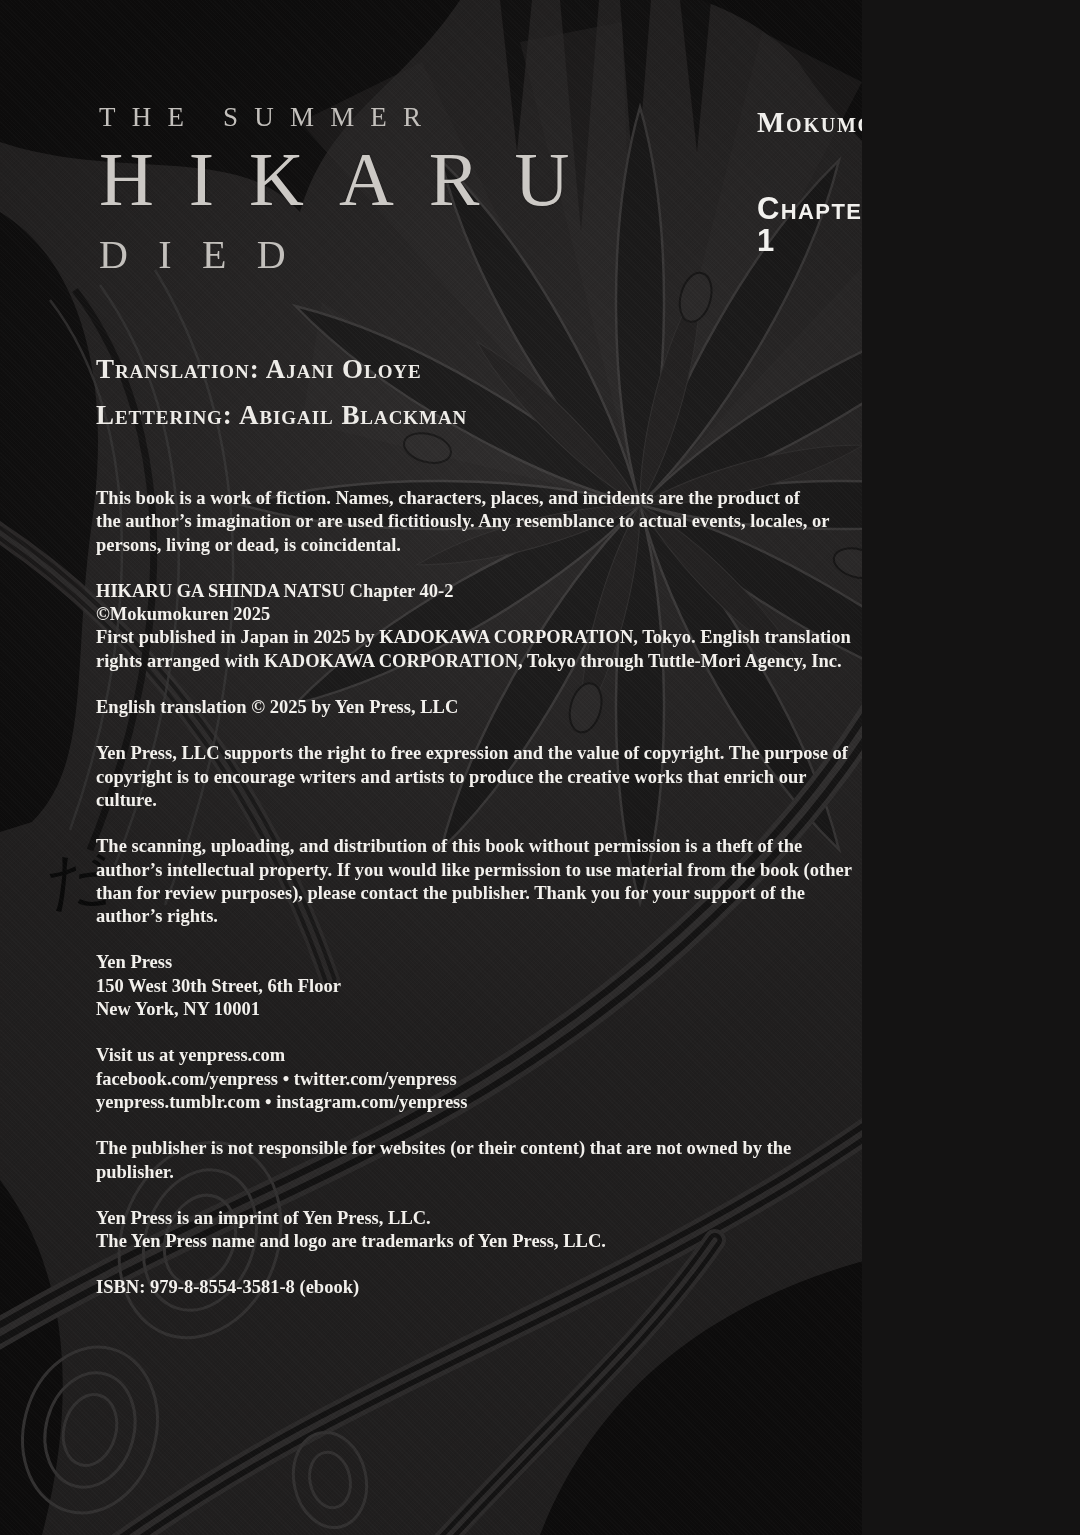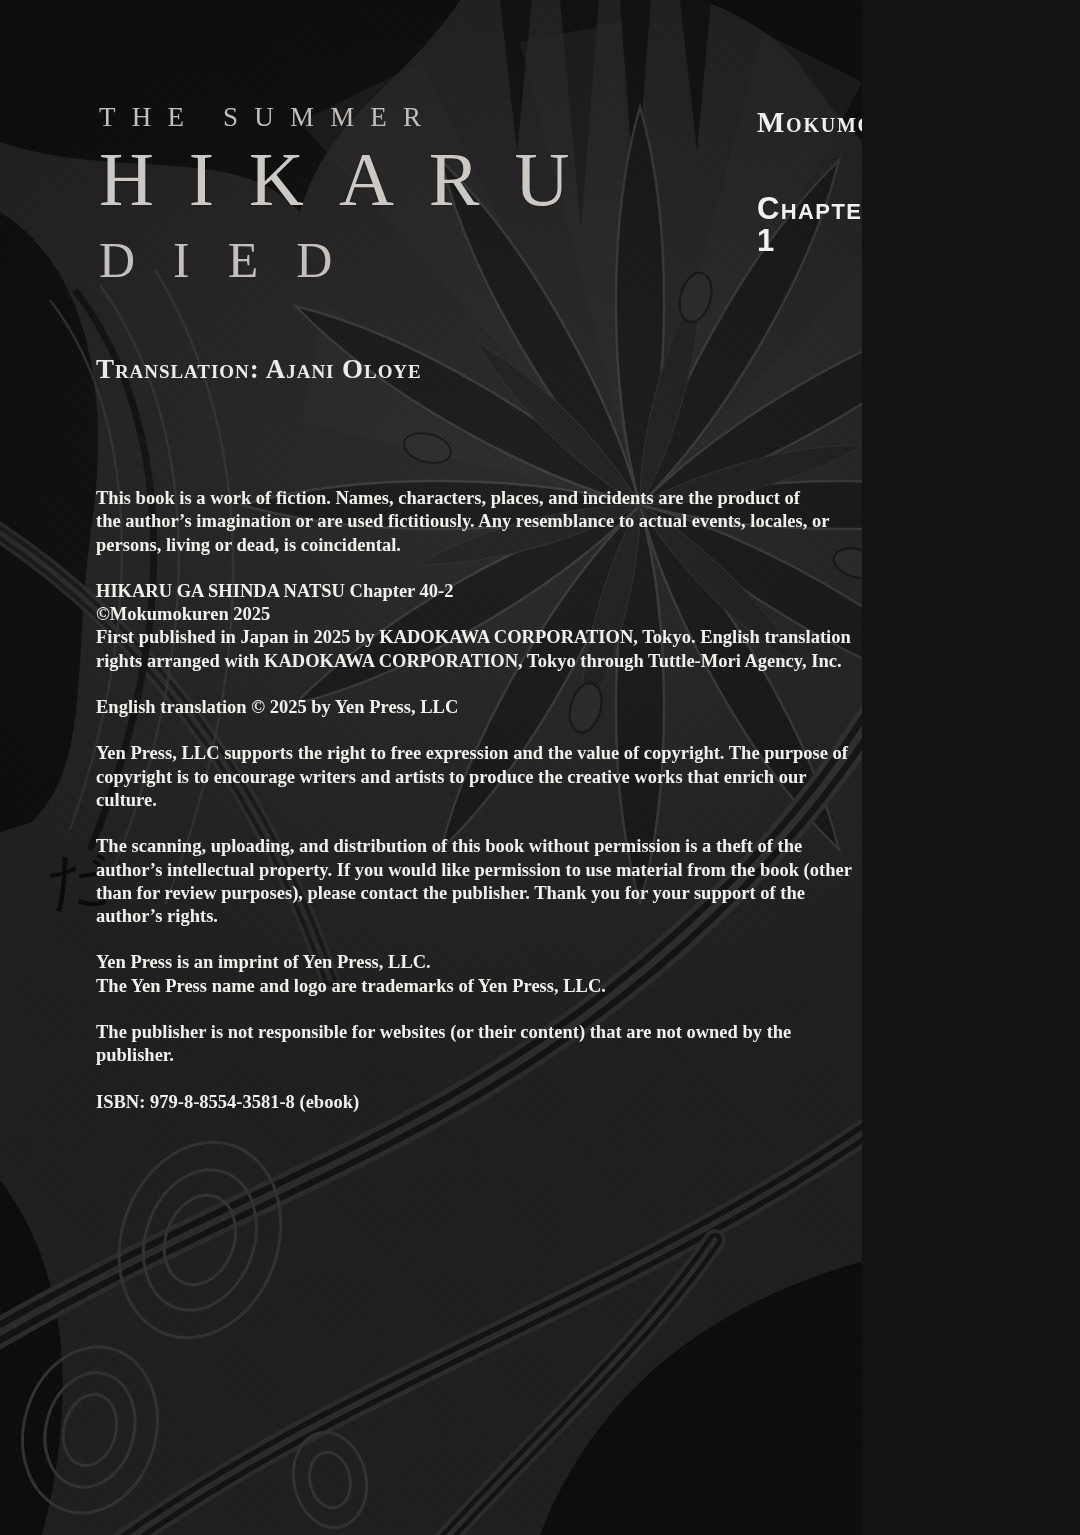--- a/index.html
+++ b/index.html
@@ -66,21 +66,21 @@
   }
   .title-line-2 {
     font-size: 76px;
     letter-spacing: 0.46em;
     line-height: 1;
     margin-top: 10px;
     color: #ccc9c5;
     text-shadow: 0 0 2px rgba(20,18,18,0.65);
   }
   .title-line-3 {
-    font-size: 50px;
+    font-size: 40px;
     letter-spacing: 0.76em;
     line-height: 1;
     margin-top: 18px;
     color: #c3c0bc;
   }
 
   
   .author-block { position: absolute; left: 757px; top: 107px; }
   .author-name {
     font-size: 29px;
@@ -251,39 +251,46 @@
       <div class="title-line-3">DIED</div>
     </div>
 
     <div class="author-block">
       <div class="author-name">Mokumokuren</div>
       <div class="chapter-label">Chapter 40-1</div>
     </div>
 
     <div class="credits">
       <div class="credit-line">Translation: Ajani Oloye</div>
+      <div class="credit-line">Lettering: Abigail Blackman</div>
     </div>
 
     <div class="body-text">
       <p class="para">This book is a work of fiction. Names, characters, places, and incidents are the product of
 the author’s imagination or are used fictitiously. Any resemblance to actual events, locales, or
 persons, living or dead, is coincidental.</p>
       <p class="para">HIKARU GA SHINDA NATSU Chapter 40-2
 ©Mokumokuren 2025
 First published in Japan in 2025 by KADOKAWA CORPORATION, Tokyo. English translation
 rights arranged with KADOKAWA CORPORATION, Tokyo through Tuttle-Mori Agency, Inc.</p>
       <p class="para">English translation © 2025 by Yen Press, LLC</p>
       <p class="para">Yen Press, LLC supports the right to free expression and the value of copyright. The purpose of
 copyright is to encourage writers and artists to produce the creative works that enrich our
 culture.</p>
       <p class="para">The scanning, uploading, and distribution of this book without permission is a theft of the
 author’s intellectual property. If you would like permission to use material from the book (other
 than for review purposes), please contact the publisher. Thank you for your support of the
 author’s rights.</p>
+      <p class="para">Yen Press
+150 West 30th Street, 6th Floor
+New York, NY 10001</p>
+      <p class="para">Visit us at yenpress.com
+facebook.com/yenpress • twitter.com/yenpress
+yenpress.tumblr.com • instagram.com/yenpress</p>
+      <p class="para">The publisher is not responsible for websites (or their content) that are not owned by the
+publisher.</p>
       <p class="para">Yen Press is an imprint of Yen Press, LLC.
 The Yen Press name and logo are trademarks of Yen Press, LLC.</p>
-      <p class="para">The publisher is not responsible for websites (or their content) that are not owned by the
-publisher.</p>
       <p class="para">ISBN: 979-8-8554-3581-8 (ebook)</p>
     </div>
 
   </div>
 </div>
 
 </body></html>

